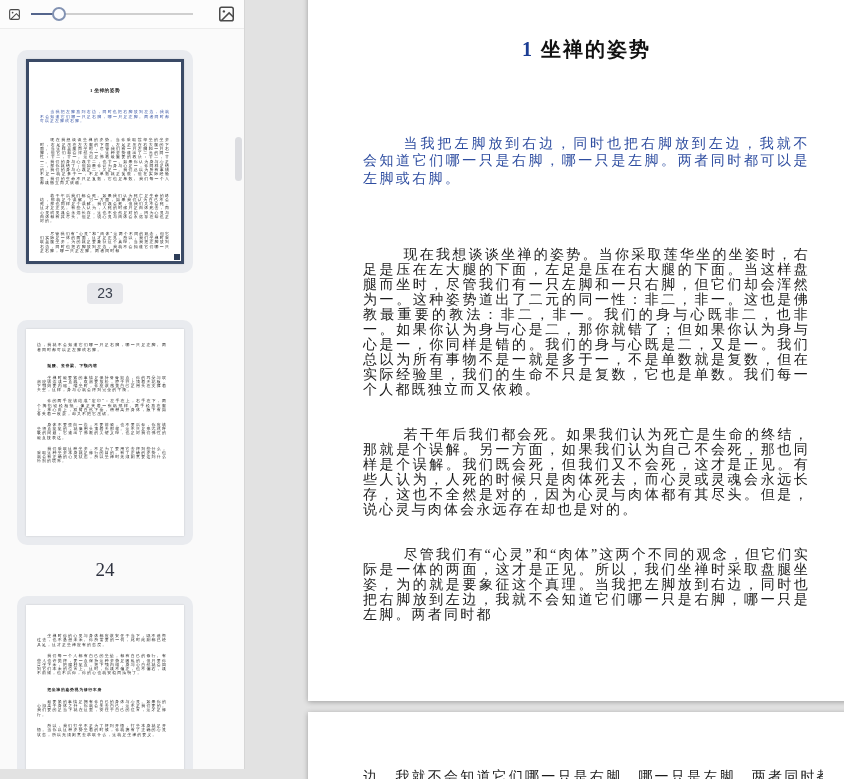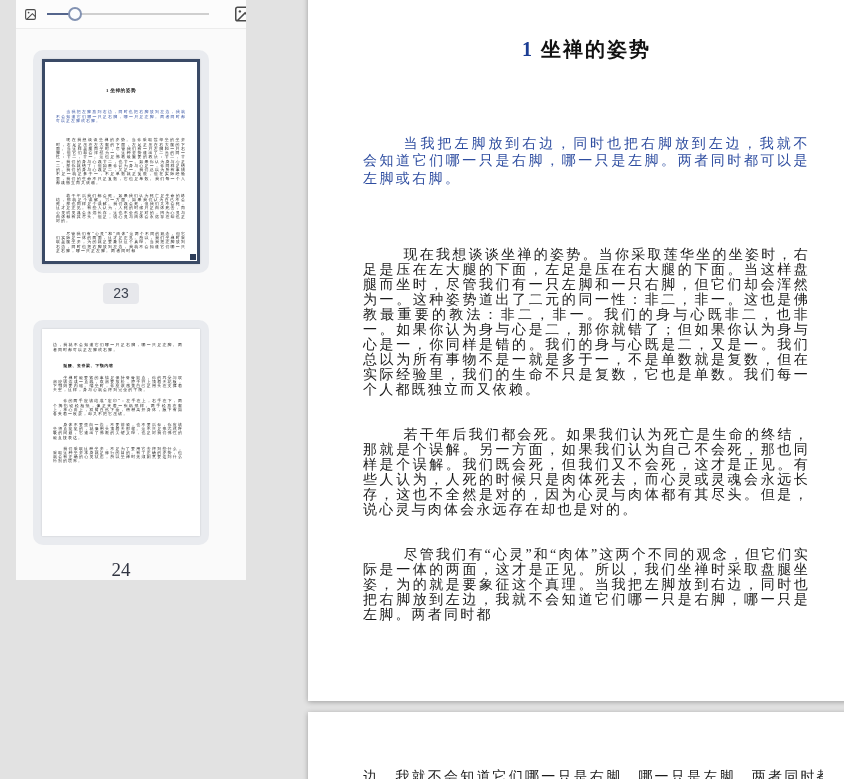--- a/index.html
+++ b/index.html
@@ -1,21 +1,21 @@
 <!DOCTYPE html>
 <html><head>
 <meta charset="utf-8">
 <style>
   * { margin:0; padding:0; box-sizing:border-box; }
   html,body { width:844px; height:779px; overflow:hidden; }
   body { font-family:"Liberation Serif", serif; background:#e2e2e2; }
   .app { position:relative; width:844px; height:779px; overflow:hidden; }
 
   
-  .sidebar { position:absolute; left:16px; top:0; width:245px; height:580px;
+  .sidebar { position:absolute; left:0; top:0; width:245px; height:769px;
              background:#fafafa; border-right:1px solid #d6d6d6; overflow:hidden; }
   .toolbar { position:relative; height:29px; background:#fcfcfc;
              border-bottom:1px solid #ececec; display:flex; align-items:center; padding:0 8px; }
   .icon-img { display:inline-flex; color:#4a4a4a; }
   .icon-img svg { display:block; }
   .slider { position:relative; width:162px; height:28px; margin-left:10px; cursor:pointer; }
   .slider .track { position:absolute; left:0; right:0; top:13px; height:2px; background:#cfcfcf; }
   .slider .fill  { position:absolute; left:0; top:13px; height:2px; background:#54658c; }
   .slider .handle{ position:absolute; top:7px; margin-left:-7px; width:14px; height:14px;
                    border-radius:50%; background:#fbfcfe; border:2px solid #8292b2; }

